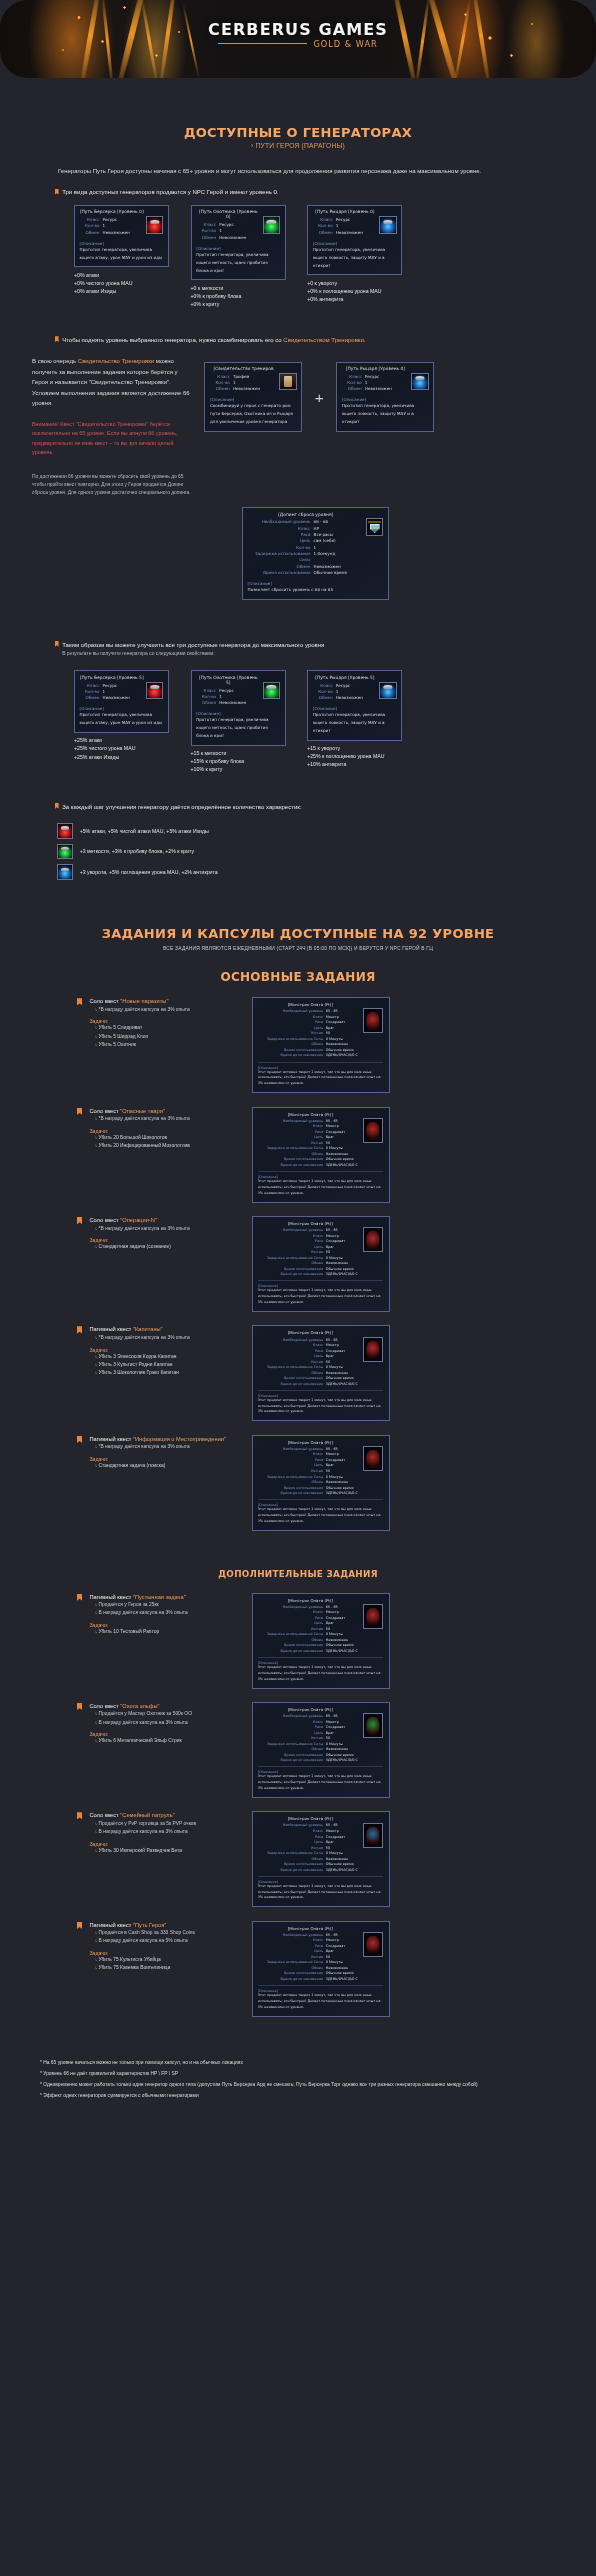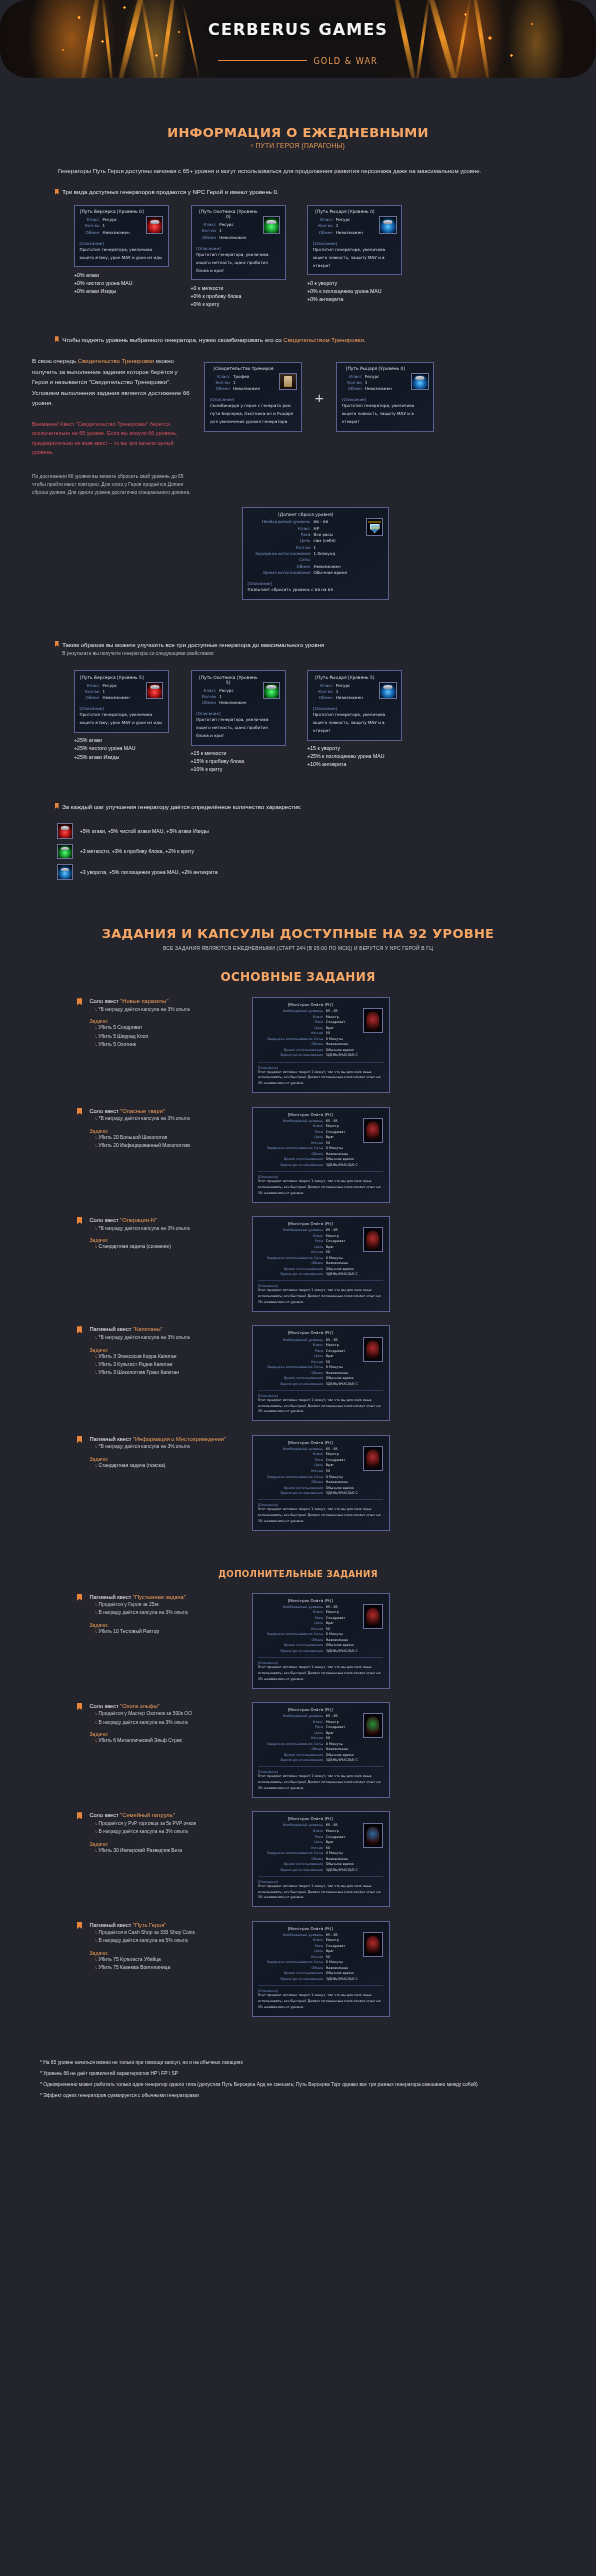--- a/index.html
+++ b/index.html
@@ -38,21 +38,21 @@
     position: absolute; left: 0; right: 0; top: 19.6px;
     text-align: center; z-index: 5;
   }
   .hero-title {
     font-size: 16px; letter-spacing: 1.1px; font-weight: bold;
     color: #f4f4f6; text-shadow: 0 0 6.2px rgba(0,0,0,.9);
     font-family: "DejaVu Sans", sans-serif;
   }
   .hero-sub-row {
     display: flex; align-items: center; justify-content: center;
-    gap: 6.2px; margin-top: 17px;
+    gap: 6.2px; margin-top: 0;
   }
   .hero-rule { width: 89px; height: 1px; background: #e08a42; }
   .hero-sub {
     font-size: 8.2px; letter-spacing: 1px; color: #e79a52;
     font-family: "DejaVu Sans", sans-serif;
   }
 
   
   .sec-title {
     text-align: center; color: #f6a766; font-weight: bold;
@@ -222,21 +222,21 @@
     <div class="hero-title-wrap">
       <div class="hero-title">CERBERUS GAMES</div>
       <div class="hero-sub-row">
         <div class="hero-rule"></div>
         <div class="hero-sub">GOLD &amp; WAR</div>
       </div>
     </div>
   </div>
 
   <div style="padding-top:47px;">
-    <div class="sec-title">ИНФОРМАЦИЯ О ЕЖЕДНЕВНЫМИ</div>
+    <div class="sec-title">ДОСТУПНЫЕ О ГЕНЕРАТОРАХ</div>
     <div class="sec-sub">› ПУТИ ГЕРОЯ (ПАРАГОНЫ)</div>
   </div>
 
   <div style="padding:16.5px 59px 0 58px;">
     <div class="para">Генераторы Путь Героя доступны начиная с 65+ уровня и могут использоваться для продолжения развития персонажа даже на максимальном уровне.</div>
   </div>
 
   <div style="padding:11.3px 0 0 55px;">
     <div class="bullet">
       <span class="bmark"></span>

